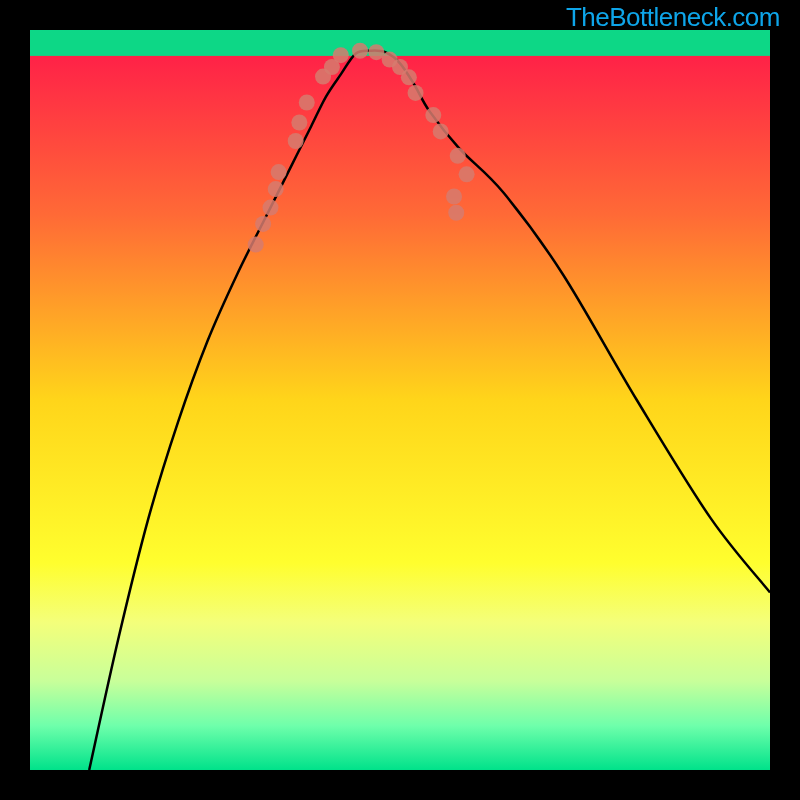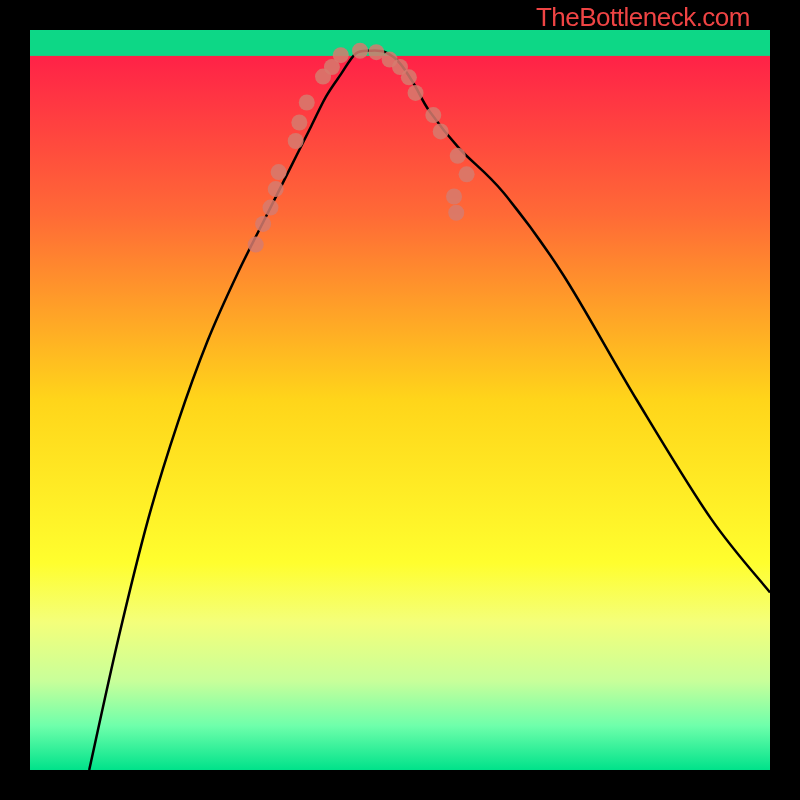--- a/index.html
+++ b/index.html
@@ -21,25 +21,25 @@
   .plot-area {
     position: absolute;
     left: 0;
     top: 0;
     width: 740px;
     height: 740px;
   }
   .watermark {
     position: absolute;
     top: 2px;
-    right: 50px;
+    right: 20px;
     font-family: Arial, Helvetica, sans-serif;
     font-size: 26px;
     font-weight: 500;
-    color: #ef4444;
+    color: #0ea5e9;
     letter-spacing: -0.5px;
   }
 </style>
 </head>
 <body>
 
 <div class="frame">
   <svg class="plot-area" viewBox="0 0 740 740" preserveAspectRatio="none">
     <defs>
       <linearGradient id="bg-grad" x1="0" y1="0" x2="0" y2="1">

